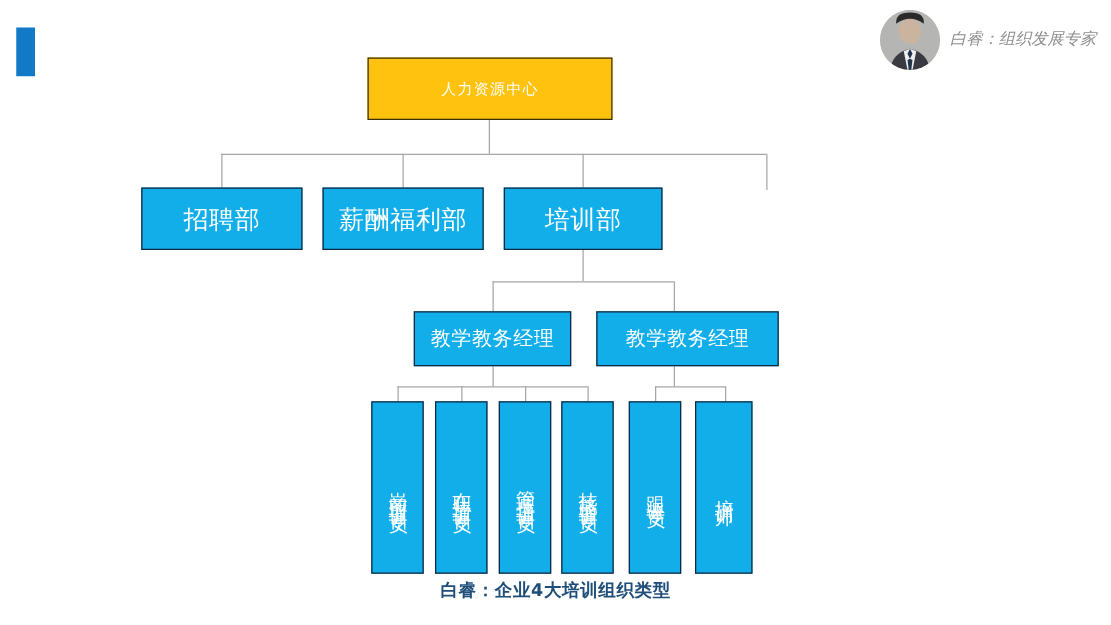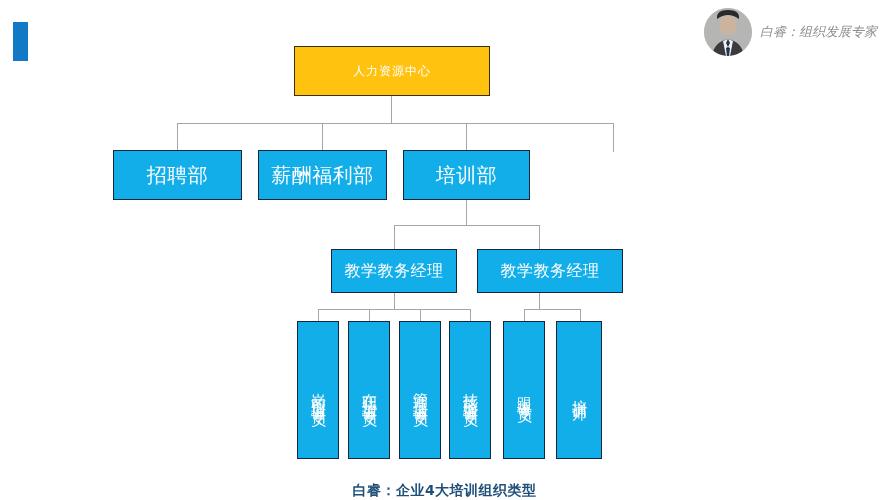--- a/index.html
+++ b/index.html
@@ -101,21 +101,21 @@
     letter-spacing: 4px;
     padding-top: 6px;
     line-height: 1;
   }
 
   
   .caption {
     position: absolute;
     left: 0;
     right: 0;
-    bottom: 0;
+    bottom: 18px;
     text-align: center;
     color: #1f4e79;
     font-size: 14px;
     font-weight: bold;
     letter-spacing: 0.5px;
   }
 </style>
 </head>
 <body>
 

